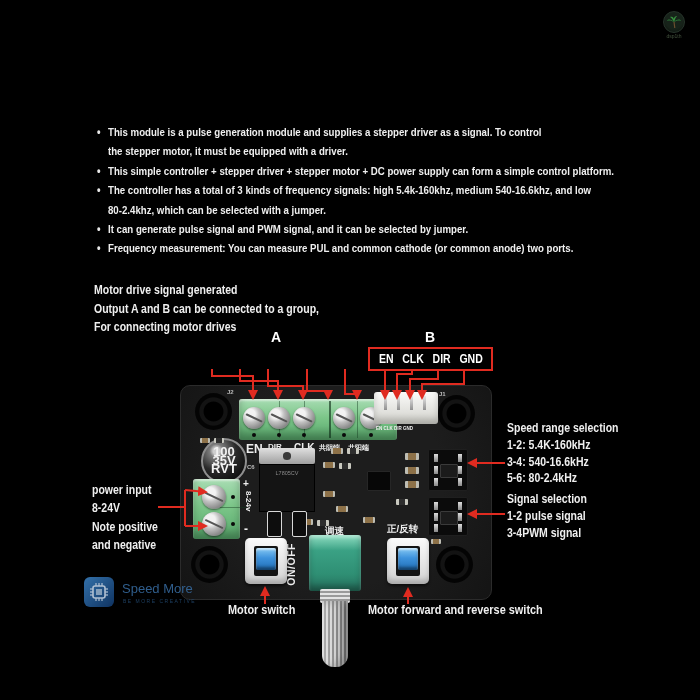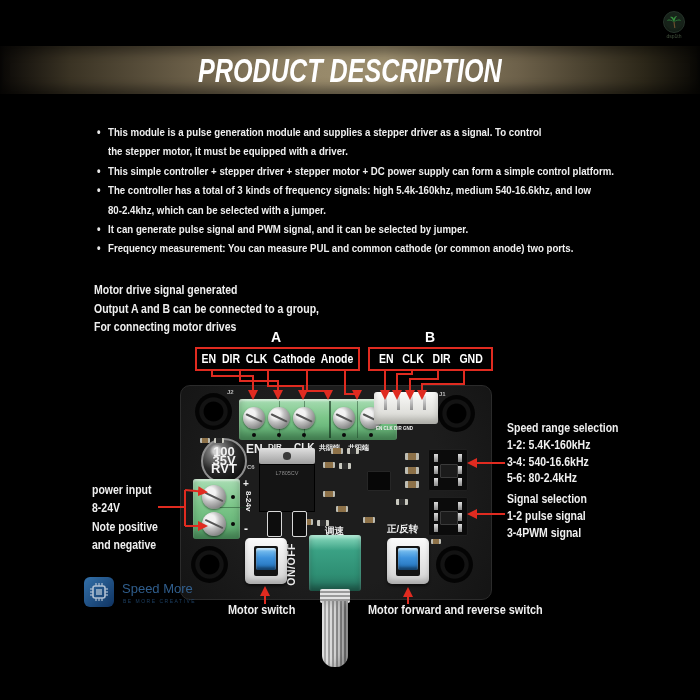--- a/index.html
+++ b/index.html
@@ -82,23 +82,20 @@
   .wm-icon{position:absolute;left:84px;top:577px;width:30px;height:30px;border-radius:6px;
      background:linear-gradient(135deg,#3d85c8,#123c72);opacity:.85;display:flex;align-items:center;justify-content:center;}
   .wm-name{position:absolute;left:122px;top:581px;font-size:13px;color:#35689c;opacity:.9;}
   .wm-tag{position:absolute;left:123px;top:598px;font-size:5px;letter-spacing:1.5px;color:#234b73;opacity:.85;}
 </style>
 </head>
 <body>
 
 <div class="stage">
 
-  <div class="banner">
-    <div class="banner-title"><span>PRODUCT DESCRIPTION</span></div>
-  </div>
 
   <div class="logo-circle">
     <svg width="20" height="20" viewBox="0 0 20 20">
       <path d="M10 10 L10.8 16" stroke="#6b4f2e" stroke-width="1.2" fill="none"></path>
       <path d="M10 10 C7 7 4 7 3 9 C6 8 8 9 10 10" fill="#2e7d3a"></path>
       <path d="M10 10 C13 7 16 7 17 9 C14 8 12 9 10 10" fill="#2e7d3a"></path>
       <path d="M10 10 C9 6 11 4 13 4 C11 6 11 8 10 10" fill="#37913f"></path>
       <path d="M10 10 C11 6 8 4 6 5 C8 6 9 8 10 10" fill="#37913f"></path>
     </svg>
   </div>
@@ -115,23 +112,20 @@
   </div>
 
   <div class="note txt">
     <div>Motor drive signal generated</div>
     <div>Output A and B can be connected to a group,</div>
     <div>For connecting motor drives</div>
   </div>
 
   <div class="ab" style="left:193px;top:329px;width:166px;text-align:center;">A</div>
   <div class="ab" style="left:366px;top:329px;width:128px;text-align:center;">B</div>
-  <div class="redbox" style="left:195px;top:347px;width:161px;">
-    <span>EN  DIR  CLK  Cathode  Anode</span>
-  </div>
   <div class="redbox" style="left:368px;top:347px;width:121px;">
     <span>EN   CLK   DIR   GND</span>
   </div>
 
   <div class="board">
     <div class="hole" style="left:14px;top:7px;"></div>
     <div class="hole" style="left:257px;top:9px;"></div>
     <div class="hole" style="left:10px;top:160px;"></div>
     <div class="hole" style="left:255px;top:160px;"></div>
 

